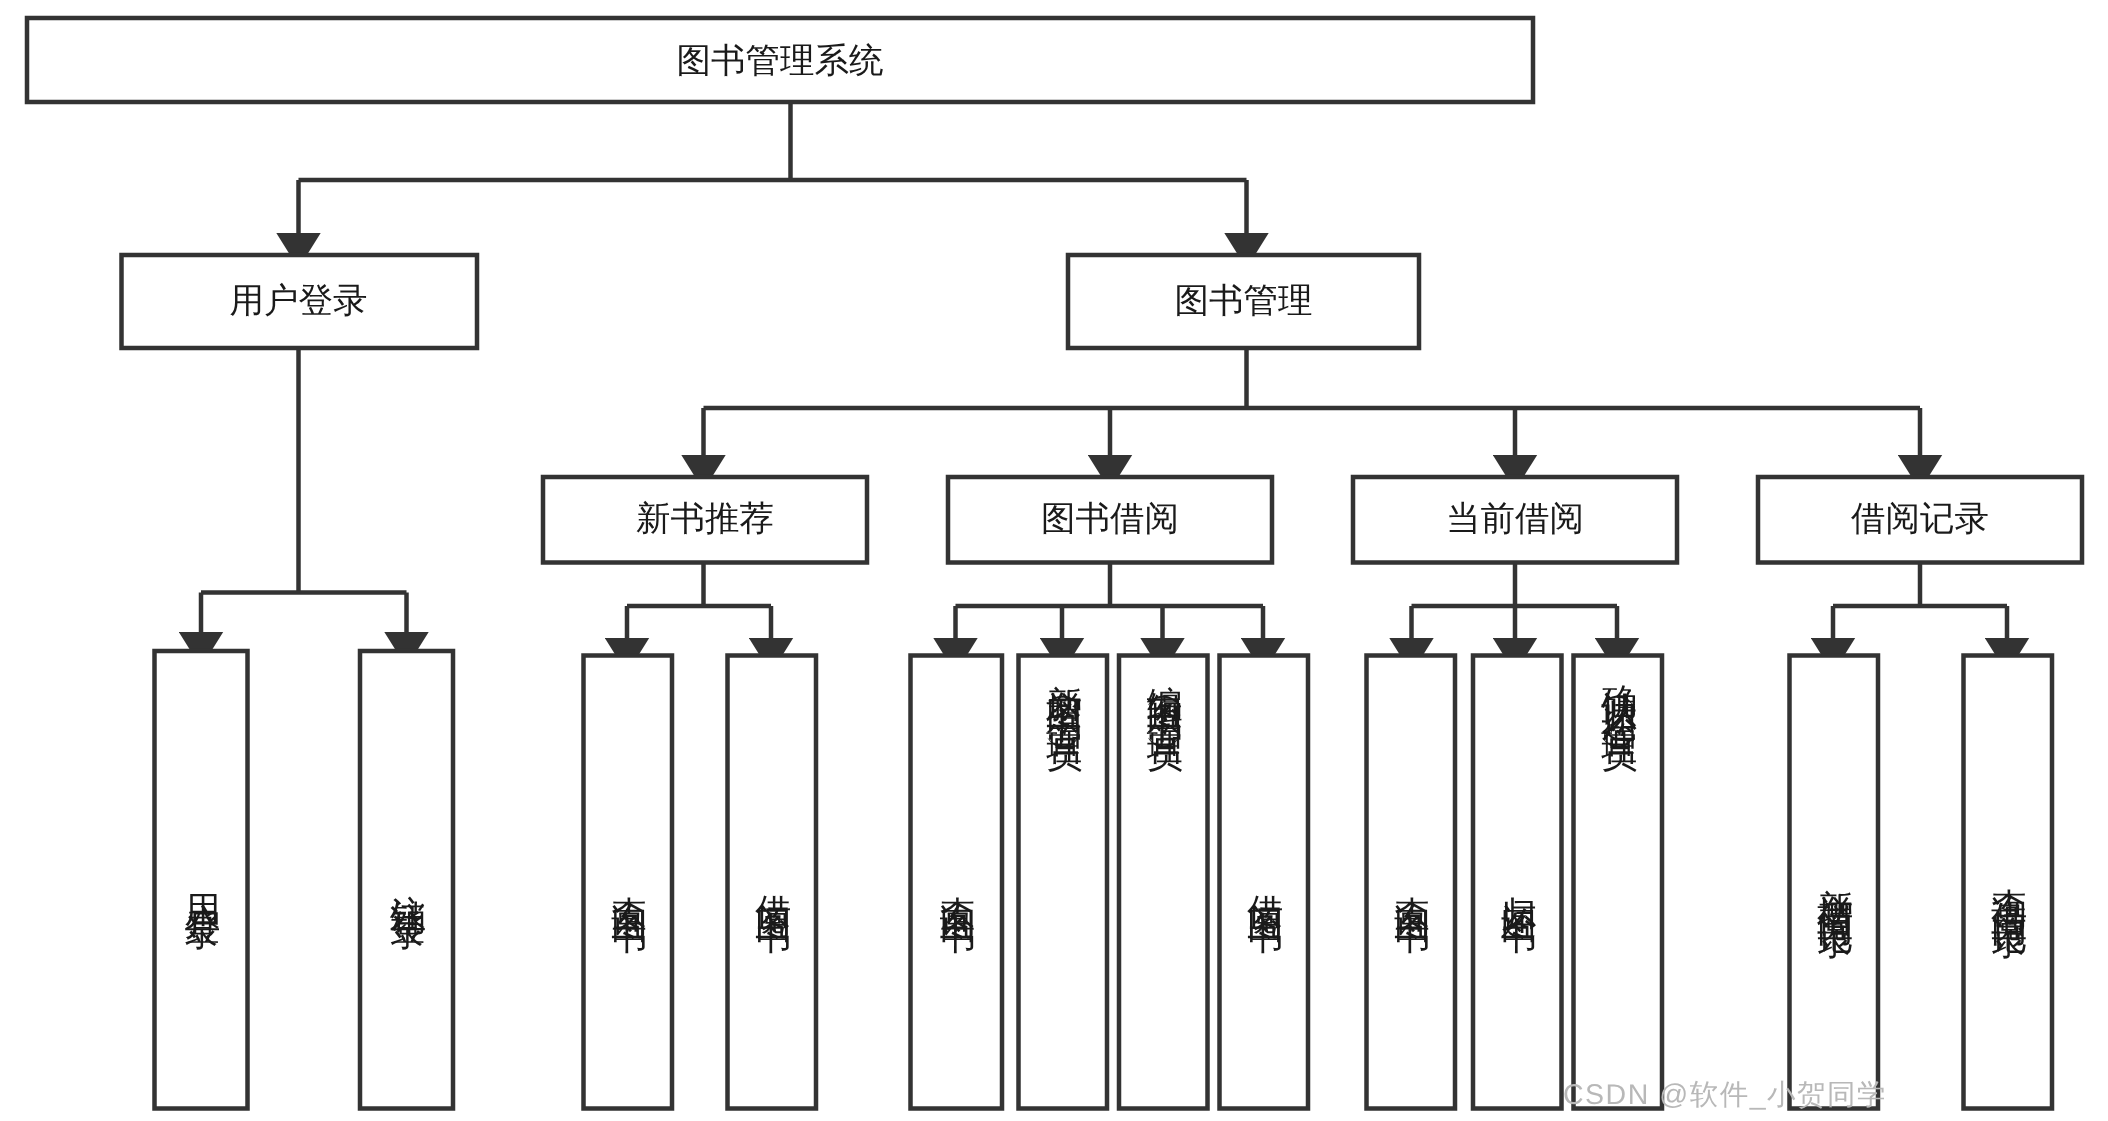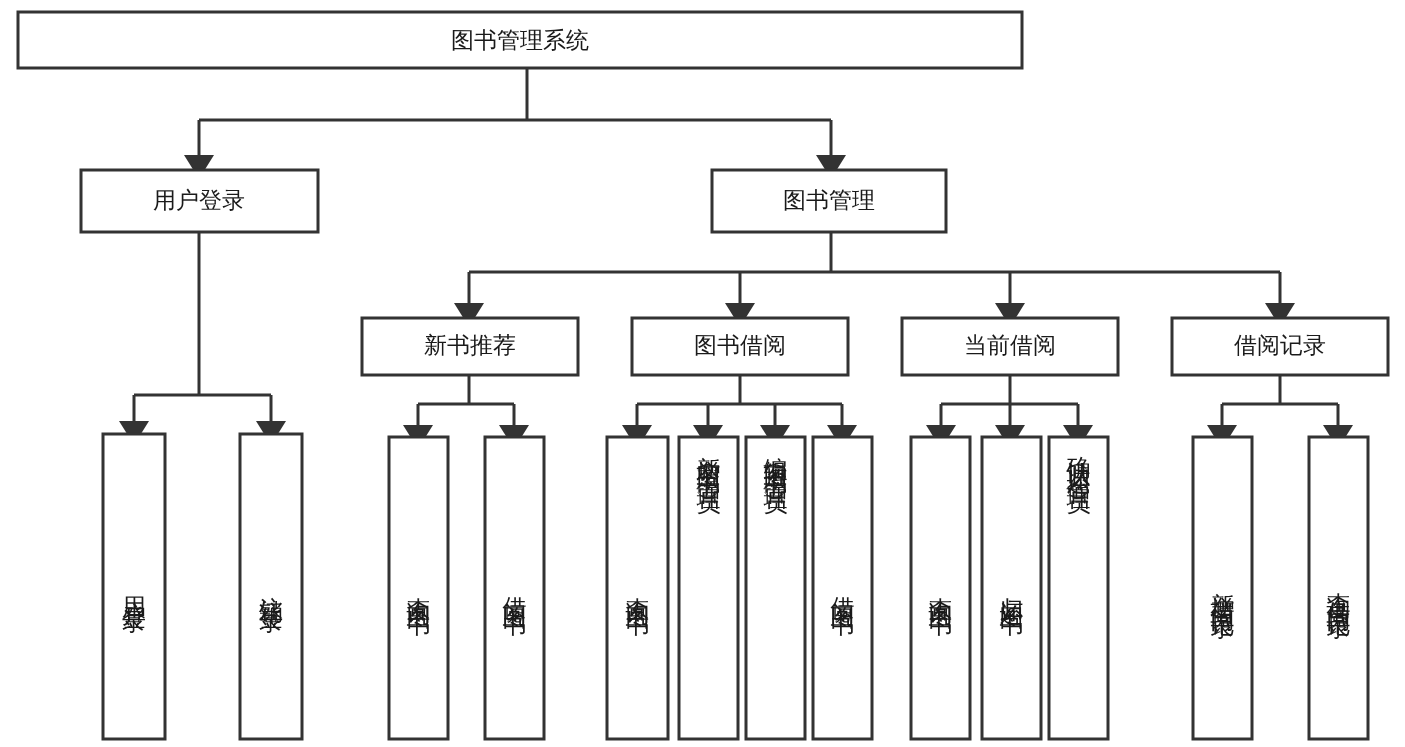--- a/index.html
+++ b/index.html
@@ -242,14 +242,15 @@
     <span class="vtext">确认归还（管理员）</span>
   </div>
 
   <div class="vtext-wrap" style="left:1193px; top:437px; width:59px; height:302px;">
     <span class="vtext">新增借阅记录</span>
   </div>
   <div class="vtext-wrap" style="left:1309px; top:437px; width:59px; height:302px;">
     <span class="vtext">查询借阅记录</span>
   </div>
 
+  <div class="watermark">CSDN @软件_小贺同学</div>
 
 </div>
 
 </body></html>

